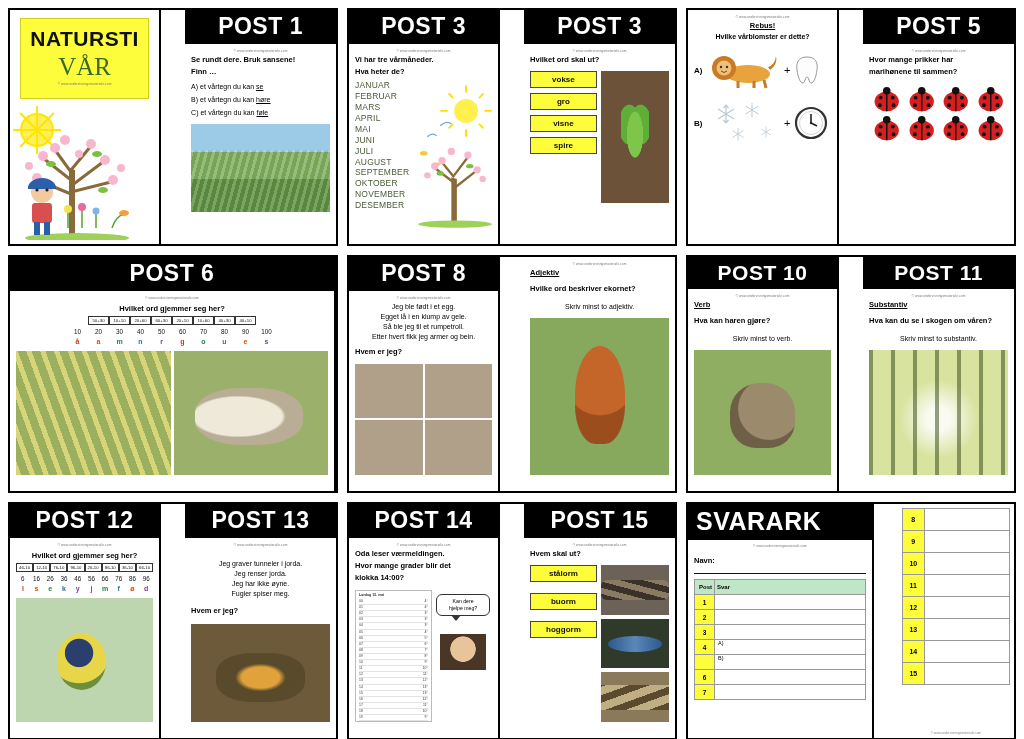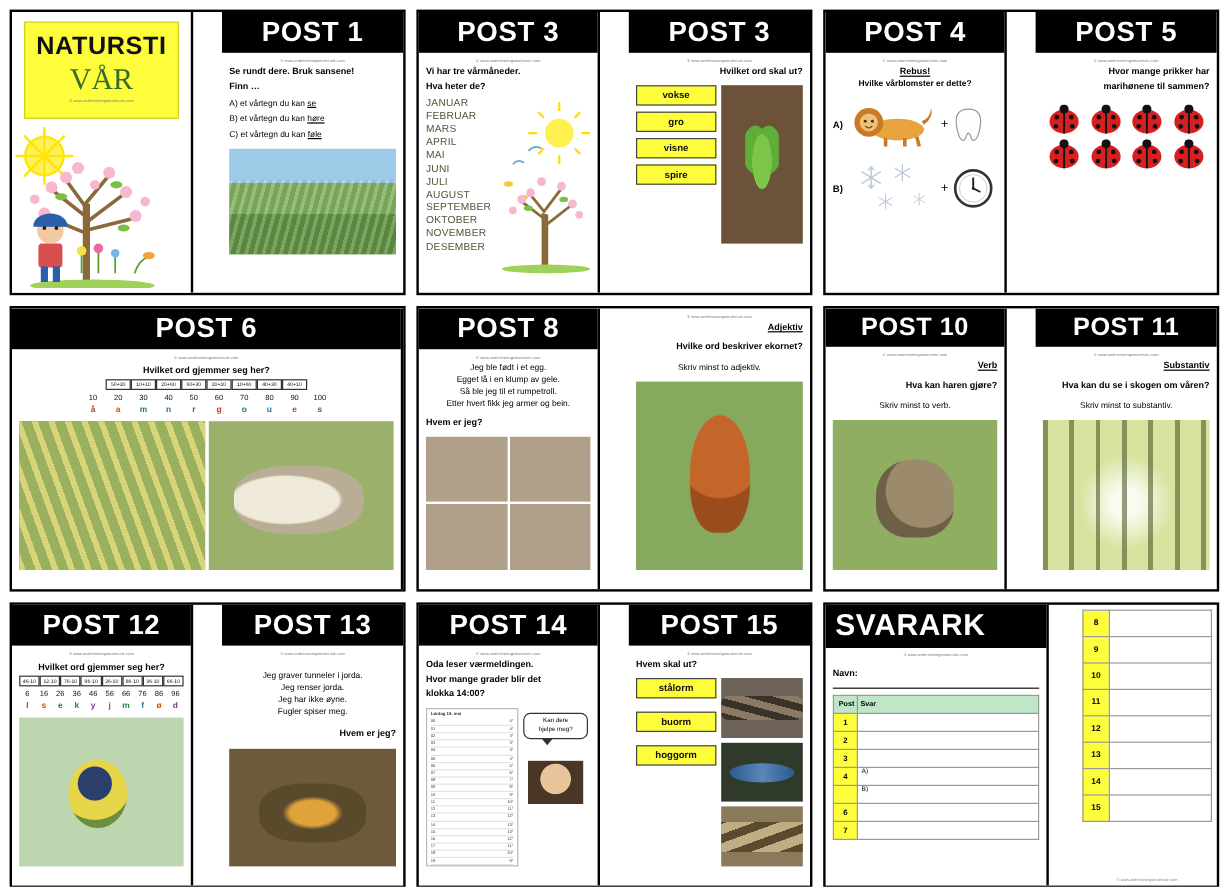--- a/index.html
+++ b/index.html
@@ -61,21 +61,21 @@
     letter-spacing: 0.1px;
     margin: 2px 0 2px;
     line-height: 1;
   }
   .qtitle {
     font-size: 7.5px;
     font-weight: bold;
     line-height: 1.35;
     margin-bottom: 2px;
   }
-  .qtitle.center { text-align: right; }
+  .qtitle.center { text-align: left; }
   .qtext {
     font-size: 7px;
     line-height: 1.4;
   }
   .qtext.center { text-align: center; }
   .ul { text-decoration: underline; }
 
   
   .cover { background: #fff; }
   .cover-title-box {
@@ -449,21 +449,20 @@
             <div class="word-btn">spire</div>
           </div>
           <div class="photo ph-sprout" style="flex:1;height:132px"></div>
         </div>
       </div>
     </div>
   </div>
 
   <div class="card">
     <div class="panel divider-right">
-      <div class="panel-header">POST 4</div>
       <div class="panel-body">
         <div class="credit">© www.undervisningsmateriale.com</div>
         <div class="rebus-title">Rebus!</div>
         <div class="rebus-q">Hvilke vårblomster er dette?</div>
 
         <div class="rebus-row">
           <span class="rebus-label">A)</span>
           <svg width="72" height="44" viewBox="0 0 72 44">
             <ellipse cx="40" cy="26" rx="22" ry="9" fill="#e8a33d"></ellipse>
             <circle cx="16" cy="20" r="12" fill="#c97a26"></circle>

